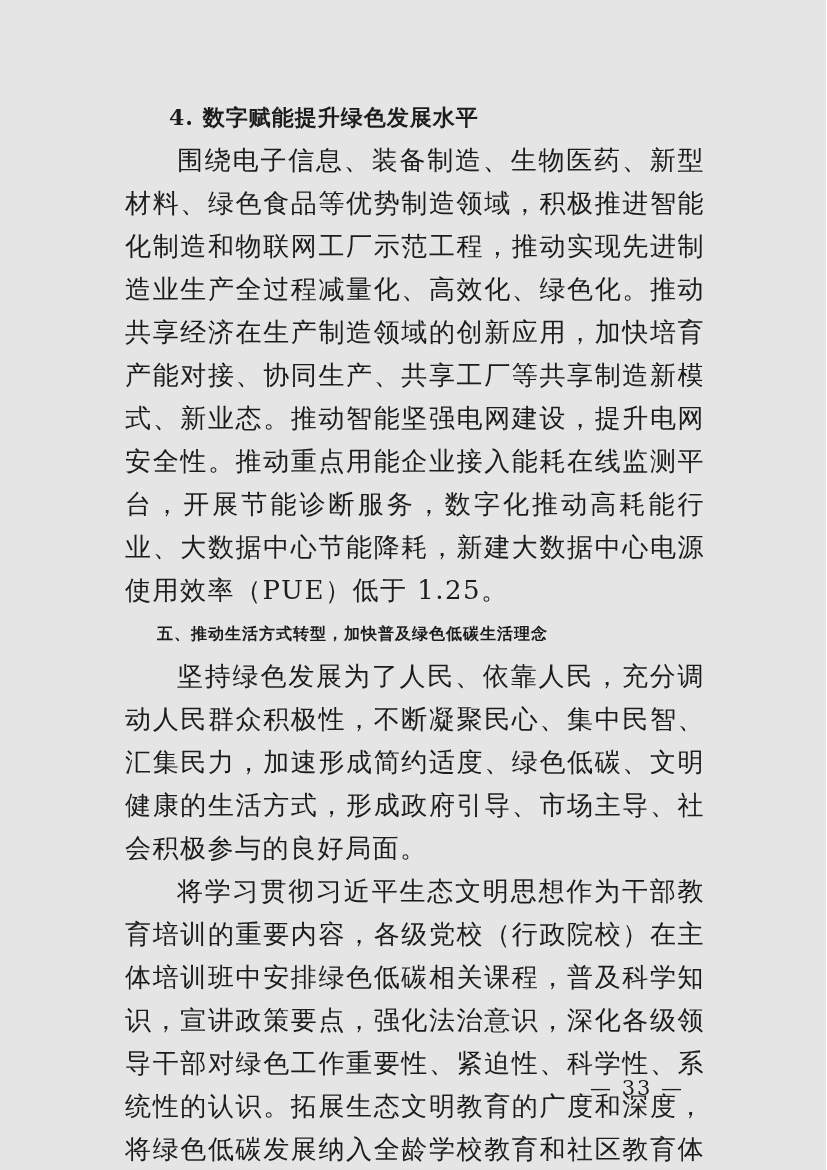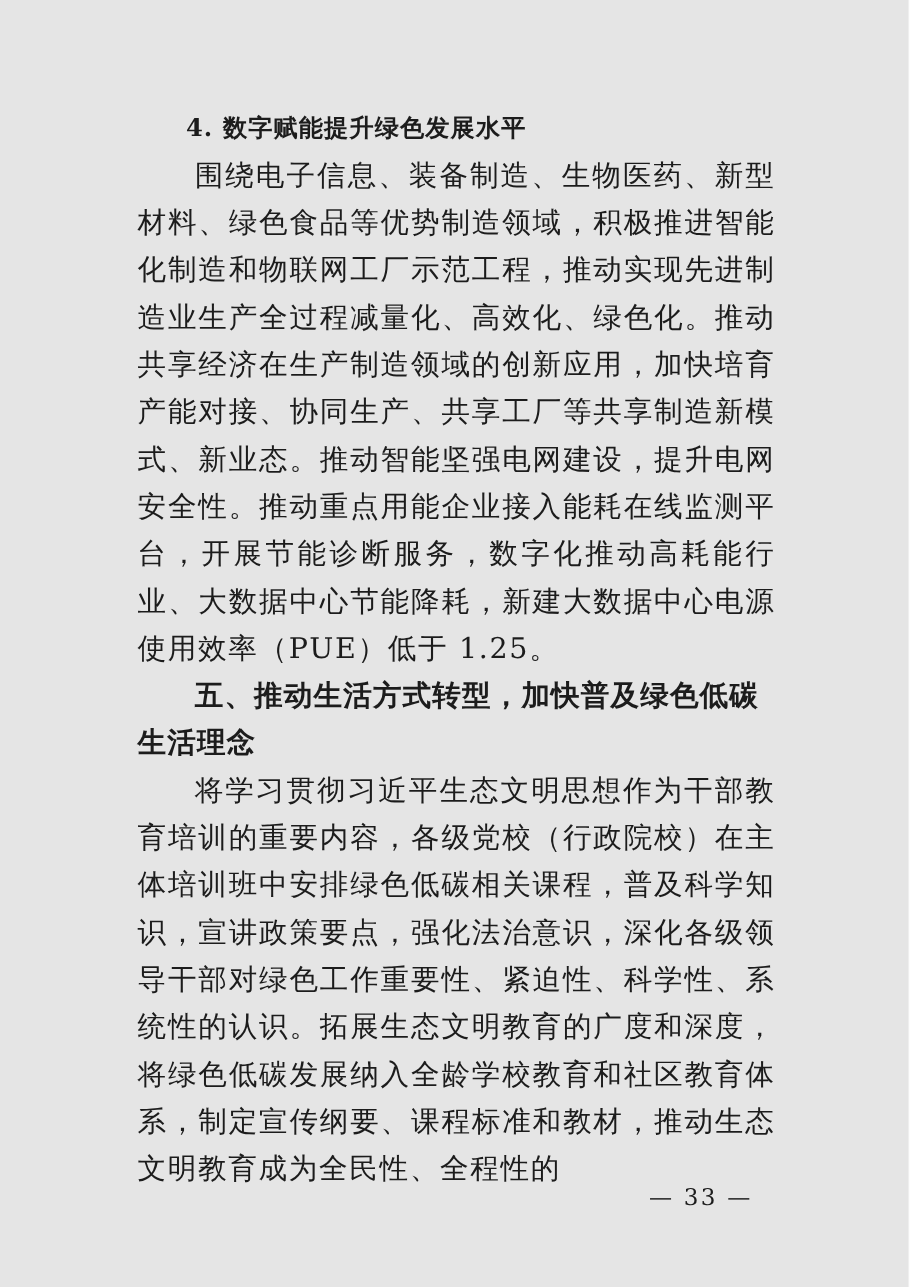--- a/index.html
+++ b/index.html
@@ -26,21 +26,21 @@
     margin: 0;
     font-size: 26px;
     line-height: 43px;
     text-indent: 2em;
     text-align: justify;
     letter-spacing: 1.5px;
     font-family: "DejaVu Serif", serif;
   }
   .h-chapter {
     margin: 0;
-    font-size: 26px;
+    font-size: 16px;
     line-height: 43px;
     text-indent: 2em;
     font-weight: bold;
     letter-spacing: 1px;
     font-family: "DejaVu Sans", sans-serif;
   }
   .h-num {
     margin: 0;
     font-size: 22px;
     line-height: 43px;
@@ -71,16 +71,17 @@
   }
 </style>
 </head>
 <body>
 
 <div class="page">
   <div class="content">
     <h3 class="h-num">4. 数字赋能提升绿色发展水平</h3>
     <p class="body-p">围绕电子信息、装备制造、生物医药、新型材料、绿色食品等优势制造领域，积极推进智能化制造和物联网工厂示范工程，推动实现先进制造业生产全过程减量化、高效化、绿色化。推动共享经济在生产制造领域的创新应用，加快培育产能对接、协同生产、共享工厂等共享制造新模式、新业态。推动智能坚强电网建设，提升电网安全性。推动重点用能企业接入能耗在线监测平台，开展节能诊断服务，数字化推动高耗能行业、大数据中心节能降耗，新建大数据中心电源使用效率（PUE）低于 1.25。</p>
     <h2 class="h-chapter">五、推动生活方式转型，加快普及绿色低碳生活理念</h2>
+    <p class="body-p">坚持绿色发展为了人民、依靠人民，充分调动人民群众积极性，不断凝聚民心、集中民智、汇集民力，加速形成简约适度、绿色低碳、文明健康的生活方式，形成政府引导、市场主导、社会积极参与的良好局面。</p>
     <p class="body-p">将学习贯彻习近平生态文明思想作为干部教育培训的重要内容，各级党校（行政院校）在主体培训班中安排绿色低碳相关课程，普及科学知识，宣讲政策要点，强化法治意识，深化各级领导干部对绿色工作重要性、紧迫性、科学性、系统性的认识。拓展生态文明教育的广度和深度，将绿色低碳发展纳入全龄学校教育和社区教育体系，制定宣传纲要、课程标准和教材，推动生态文明教育成为全民性、全程性的</p>
   </div>
   <div class="page-number">— 33 —</div>
 </div>
 
 </body></html>

